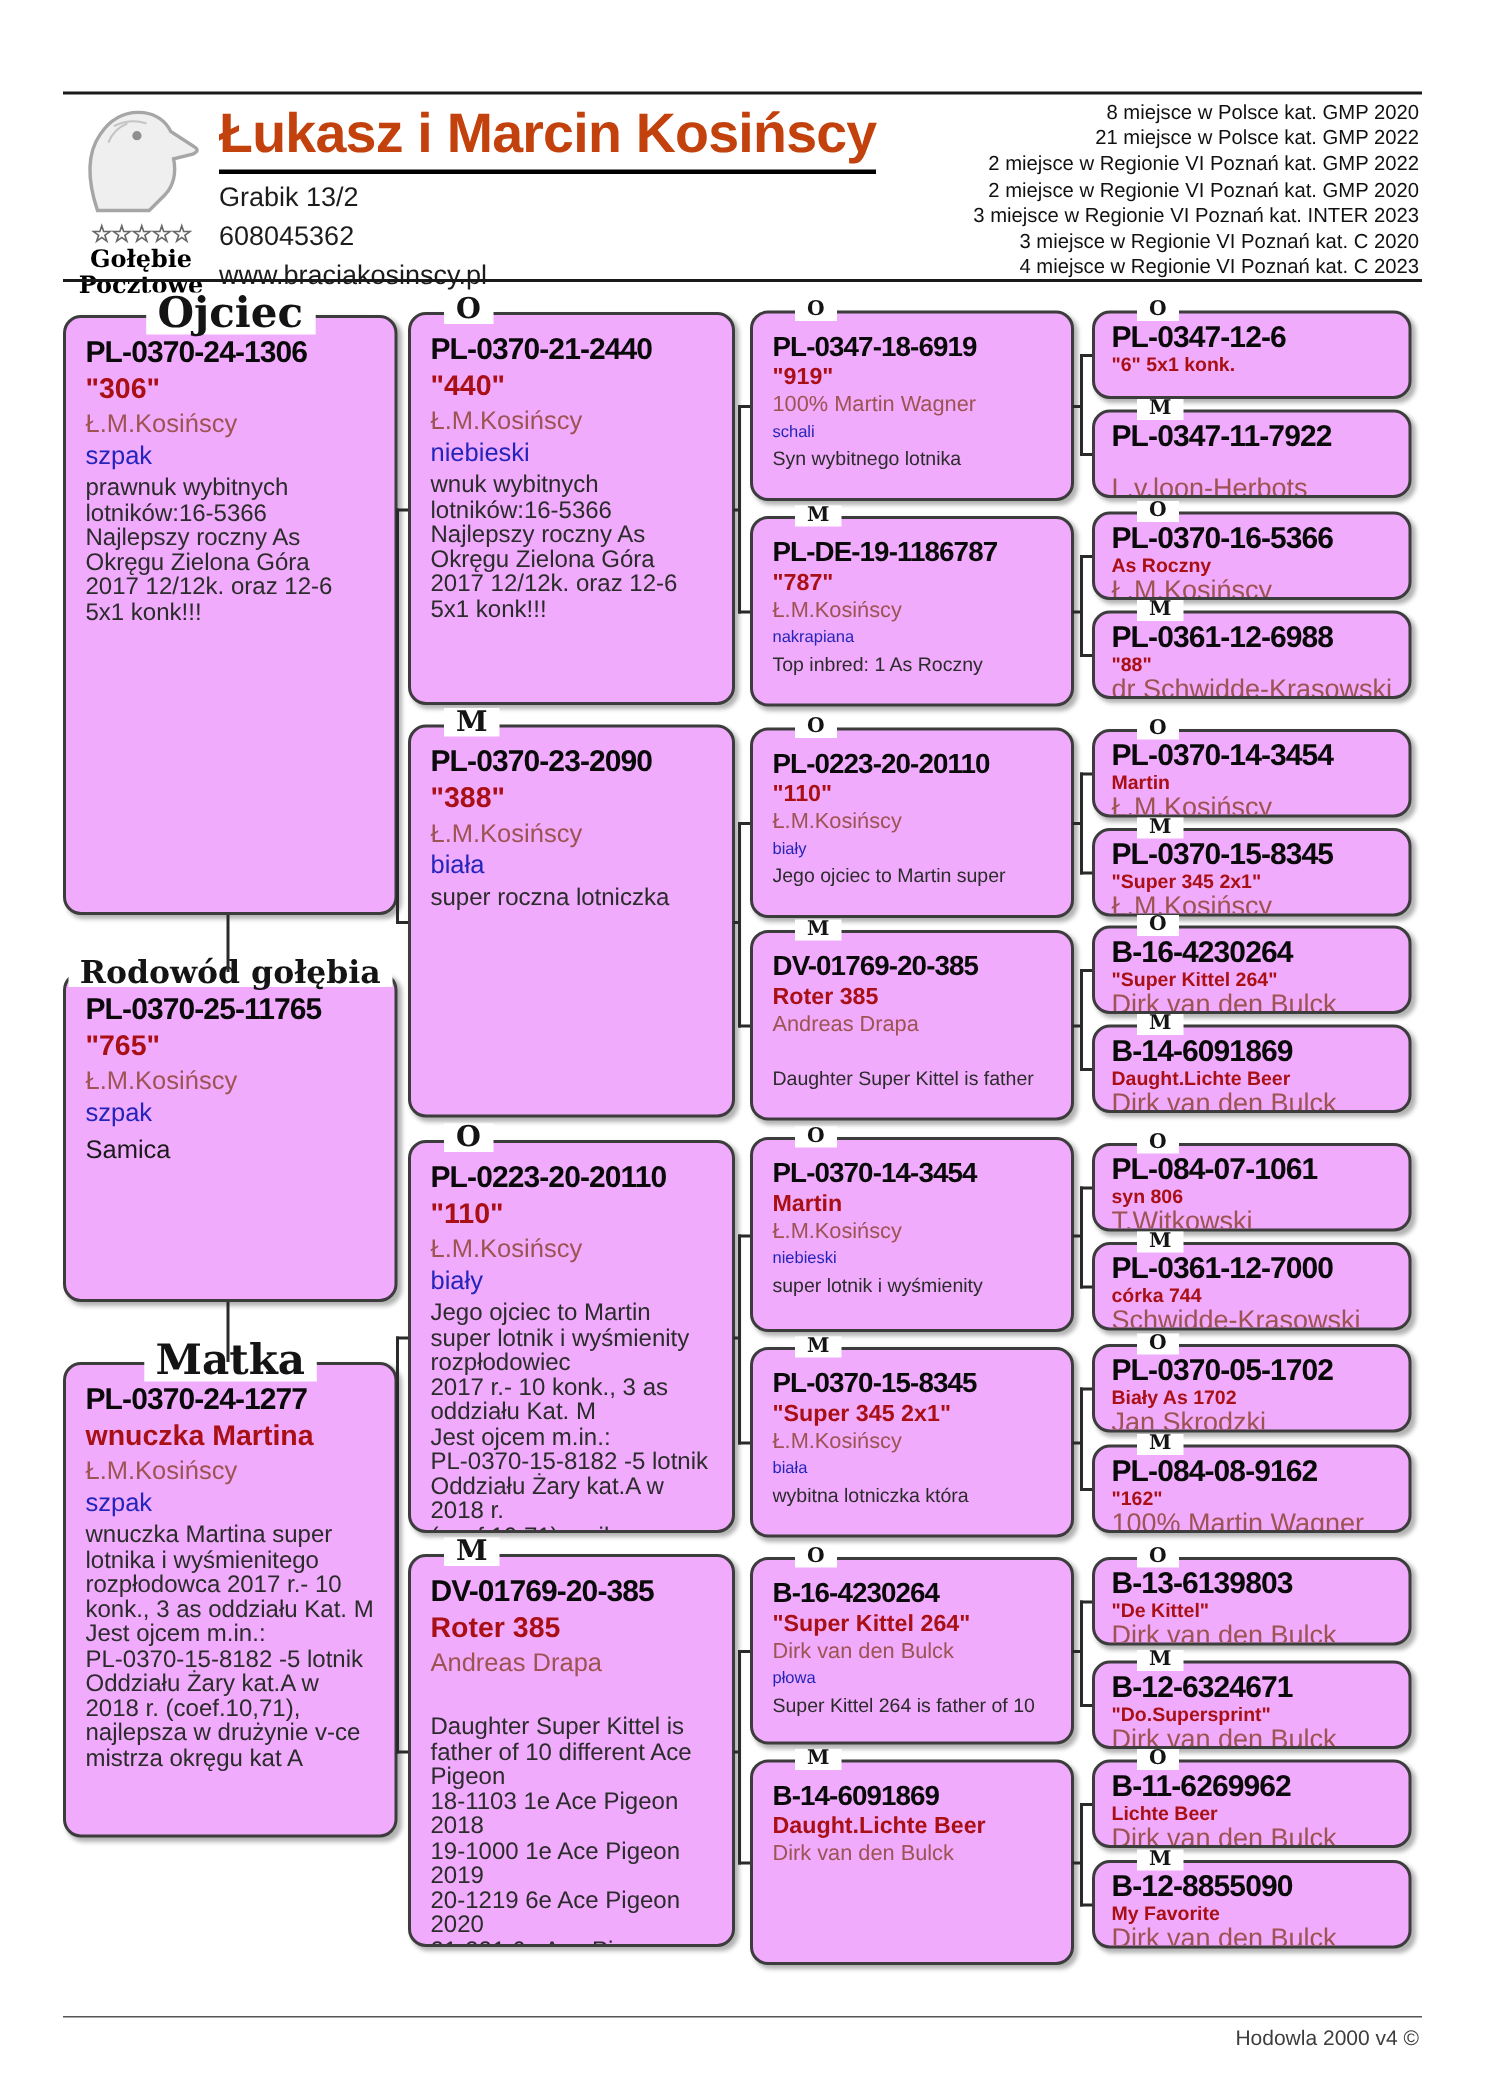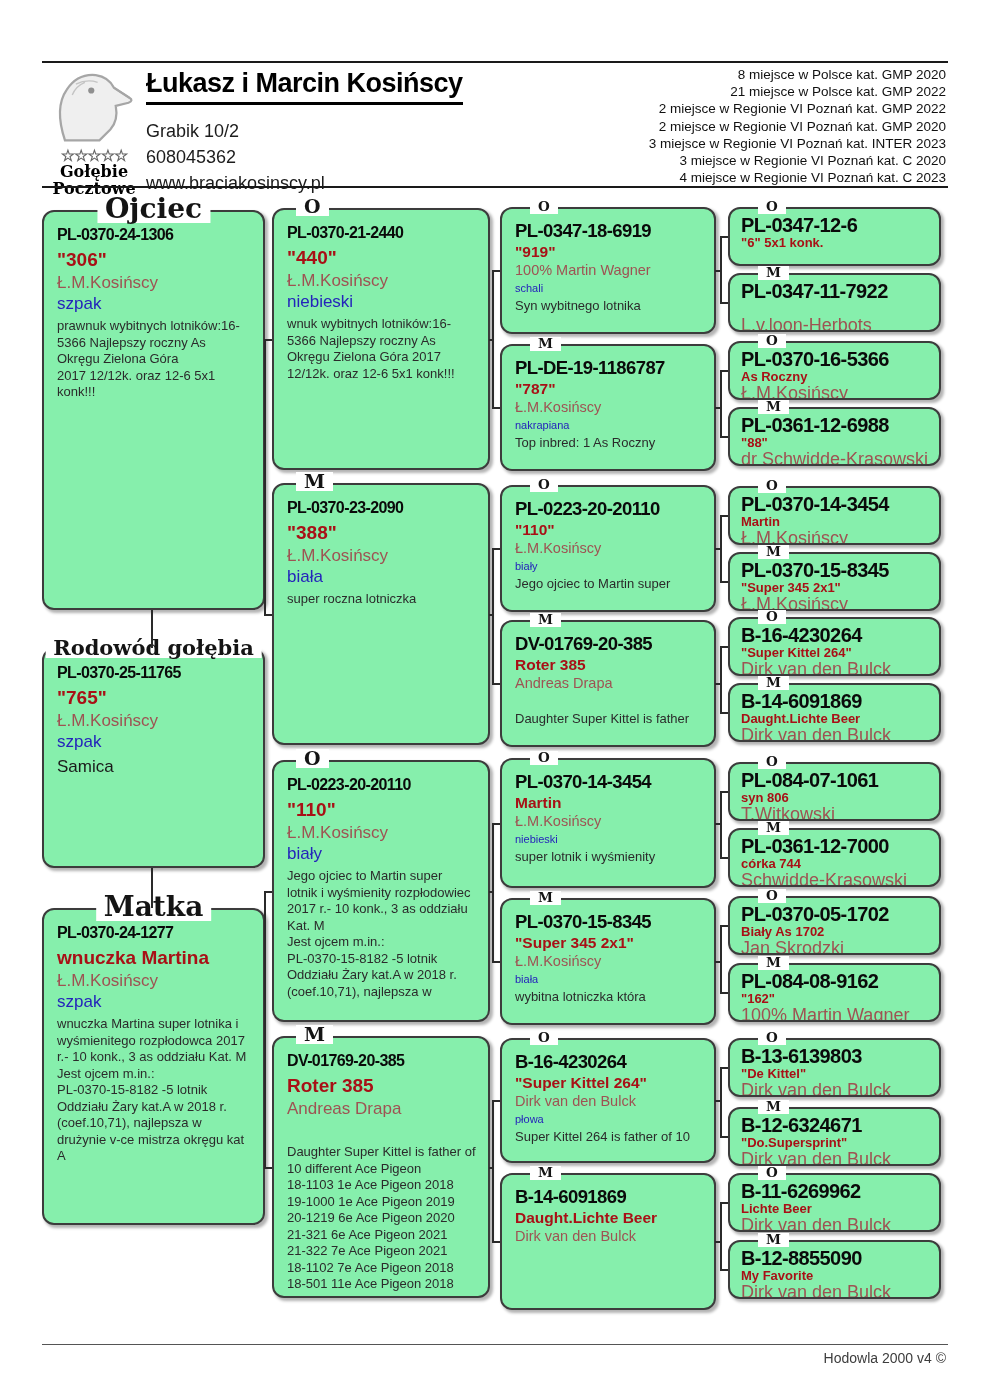--- a/index.html
+++ b/index.html
@@ -4,46 +4,46 @@
 <style>
   html,body{margin:0;padding:0;}
   body{width:990px;height:1400px;position:relative;background:#f4f4f4;font-family:"Liberation Sans",sans-serif;}
   .page{position:absolute;left:0;top:0;width:990px;height:1400px;background:#ffffff;overflow:hidden;}
   .rule{position:absolute;background:#1a1a1a;}
   .conn{position:absolute;background:#2a2a2a;}
   
   .logo{position:absolute;left:44px;top:66px;width:100px;text-align:center;color:#777;}
   .logo .stars{font-size:16px;letter-spacing:-1px;color:#666;line-height:15px;font-weight:bold;}
   .logo .lname{font-family:"DejaVu Serif",serif;font-weight:bold;font-size:16px;line-height:17px;color:#000000;}
-  .title{position:absolute;left:146px;top:68px;font-size:27px;font-weight:bold;color:#000000;
+  .title{position:absolute;left:146px;top:68px;font-size:37px;font-weight:bold;color:#c2410c;
          border-bottom:3px solid #000;padding-bottom:3px;letter-spacing:-0.5px;}
   .contact{position:absolute;left:146px;top:118px;font-size:18px;color:#1c1c1c;line-height:26px;}
   .ach{position:absolute;right:44px;top:66px;text-align:right;font-size:13.5px;line-height:17.2px;color:#111;}
   .footer-app{position:absolute;right:44px;top:1350px;font-size:14px;color:#3d3d3d;}
   
-  .pbox{position:absolute;border:2px solid #3c3c3c;border-radius:12px;background:#86efac;
+  .pbox{position:absolute;border:2px solid #3c3c3c;border-radius:12px;background:#f0abfc;
         box-shadow:2.5px 2.5px 3px rgba(0,0,0,0.30);box-sizing:border-box;}
   .blabel{position:absolute;background:#fff;font-family:"DejaVu Serif",serif;font-weight:bold;
           color:#141414;padding:0 8px;line-height:1;white-space:nowrap;}
   .g1 .blabel{font-size:28px;top:-17px;left:50%;transform:translateX(-50%);}
   .g1.subject .blabel{font-size:21px;top:-13px;}
   .g2 .blabel{font-size:19px;top:-13px;left:22px;transform:none;}
   .g3 .blabel,.g4 .blabel{font-size:13.5px;top:-9px;left:28px;transform:none;}
   .bc{padding:11px 12px 8px 13px;overflow:hidden;height:100%;box-sizing:border-box;}
   .g4 .bc{padding:7px 10px 4px 11px;}
   .ring{font-weight:bold;color:#0a0a0a;}
   .pname{font-weight:bold;color:#a81016;}
   .owner{color:#9e5353;}
   .pcolor{color:#2424bb;}
   .pdesc{color:#2b2b2b;white-space:pre-wrap;}
-  .g1 .ring,.g2 .ring{font-size:16px;letter-spacing:-0.6px;line-height:24px;margin-bottom:2px;}
+  .g1 .ring,.g2 .ring{font-size:20px;letter-spacing:-0.6px;line-height:24px;margin-bottom:2px;}
   .g1 .pname,.g2 .pname{font-size:19px;line-height:22px;margin-bottom:1px;}
   .g1 .owner,.g2 .owner{font-size:17px;line-height:21px;}
   .g1 .pcolor,.g2 .pcolor{font-size:17px;line-height:22px;min-height:22px;margin-bottom:3px;}
-  .g1 .pdesc,.g2 .pdesc{font-size:13px;line-height:16.5px;}
+  .g1 .pdesc,.g2 .pdesc{font-size:16px;line-height:16.5px;}
   .g1.subject .pdesc{font-size:17px;line-height:22px;color:#1a1a1a;}
   .g3 .ring{font-size:18.5px;letter-spacing:-0.6px;line-height:22px;}
   .g3 .pname{font-size:15.5px;line-height:19px;}
   .g3 .owner{font-size:14.5px;line-height:18px;}
   .g3 .pcolor{font-size:11px;line-height:19px;min-height:19px;}
   .g3 .pdesc{font-size:13px;line-height:15px;white-space:nowrap;overflow:hidden;}
   .g4 .ring{font-size:20px;letter-spacing:-0.6px;line-height:19px;}
   .g4 .pname{font-size:13px;line-height:16px;min-height:16px;}
   .g4 .owner{font-size:18px;line-height:16px;}
 </style>
@@ -61,21 +61,21 @@
       <circle cx="47" cy="27" r="3.4" fill="#8f8f8f"></circle>
       <path d="M30,20 Q42,14 54,18 M26,32 Q30,22 40,18" stroke="#c4c4c4" stroke-width="1.5" fill="none"></path>
     </svg>
     <div class="stars">☆☆☆☆☆</div>
     <div class="lname">Gołębie</div>
     <div class="lname">Pocztowe</div>
   </div>
 
   <div class="title">Łukasz i Marcin Kosińscy</div>
   <div class="contact">
-    <div>Grabik 10/2</div>
+    <div>Grabik 13/2</div>
     <div>608045362</div>
     <div>www.braciakosinscy.pl</div>
   </div>
 
   <div class="ach">
     <div>8 miejsce w Polsce kat. GMP 2020</div>
     <div>21 miejsce w Polsce kat. GMP 2022</div>
     <div>2 miejsce w Regionie VI Poznań kat. GMP 2022</div>
     <div>2 miejsce w Regionie VI Poznań kat. GMP 2020</div>
     <div>3 miejsce w Regionie VI Poznań kat. INTER 2023</div>

